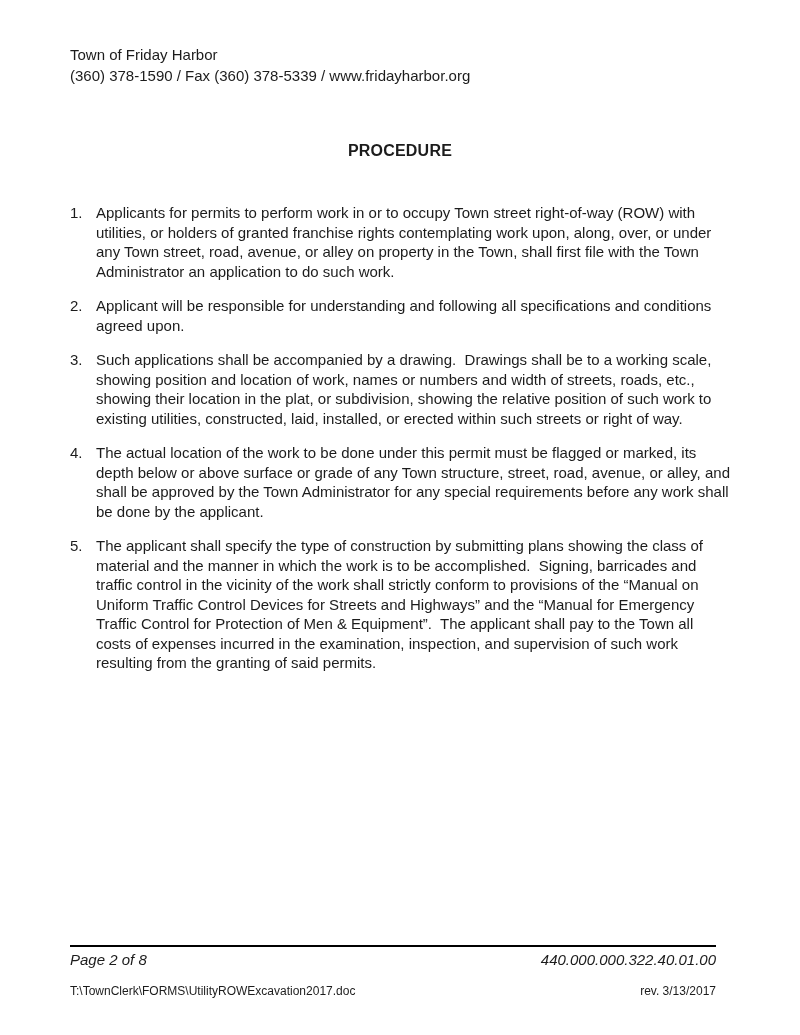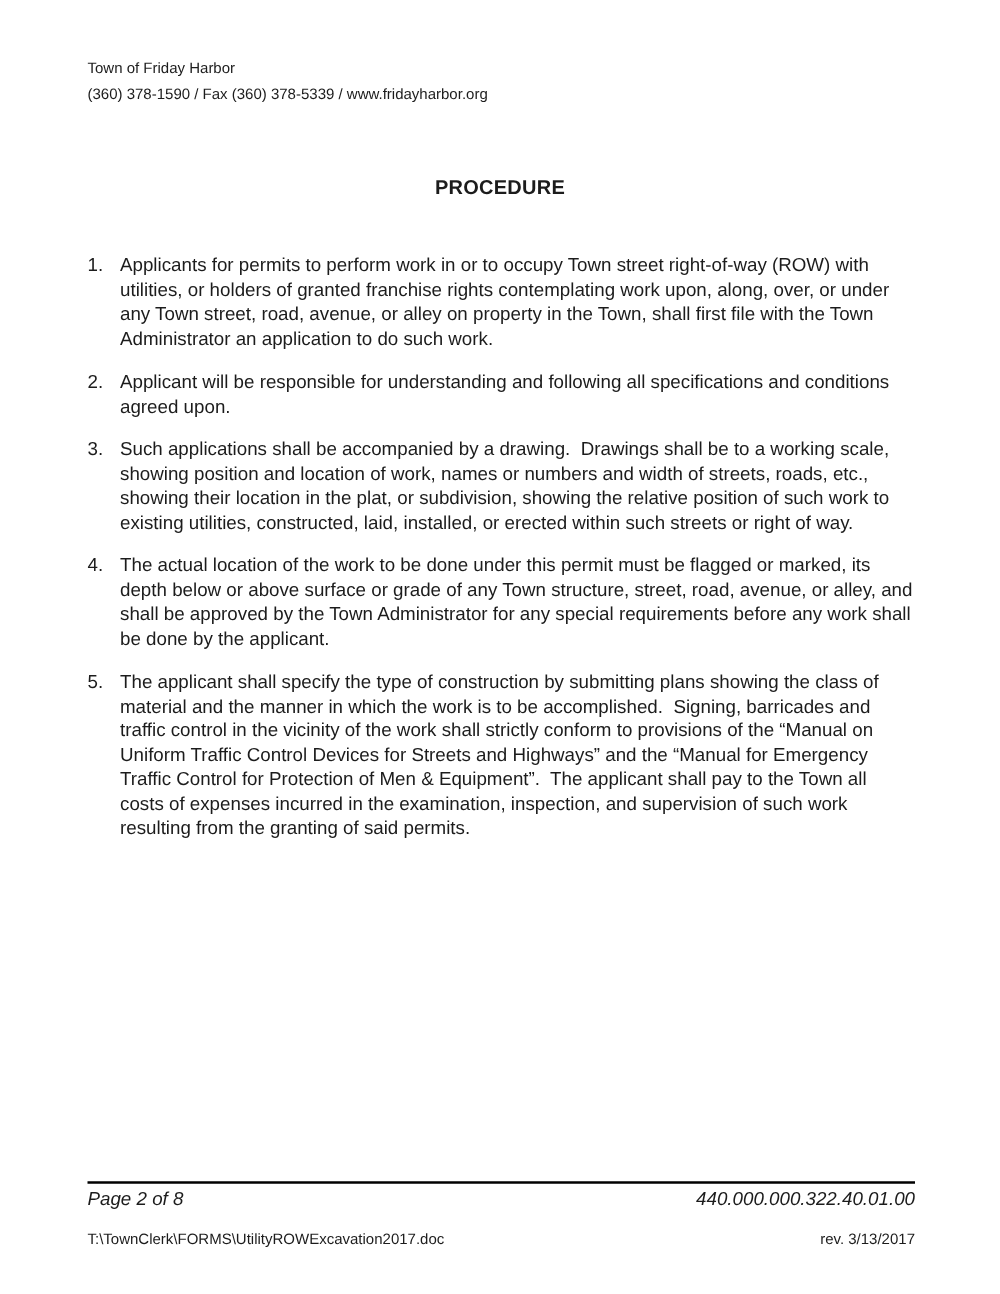--- a/index.html
+++ b/index.html
@@ -15,21 +15,21 @@
     margin: 0 auto;
     background: #ffffff;
     font-family: "Liberation Sans", sans-serif;
     color: #1c1c1c;
     overflow: hidden;
   }
   .content {
     padding: 44px 70px 0 70px;
   }
   .letterhead {
-    font-size: 12px;
+    font-size: 15px;
     line-height: 21px;
   }
   .letterhead div {
     white-space: pre-wrap;
   }
   .doc-title {
     text-align: center;
     font-weight: bold;
     font-size: 16px;
     margin-top: 56px;
@@ -48,21 +48,21 @@
     flex: 0 0 26px;
     white-space: pre;
   }
   .proc-text {
     flex: 1;
     white-space: pre-wrap;
   }
   .footer {
     position: absolute;
     left: 70px;
-    right: 68px;
+    right: 84px;
     bottom: 36px;
     border-top: 2px solid #000000;
     padding-top: 3px;
     display: flex;
     justify-content: space-between;
   }
   .footer-col-left { text-align: left; }
   .footer-col-right { text-align: right; }
   .footer-main {
     font-style: italic;

